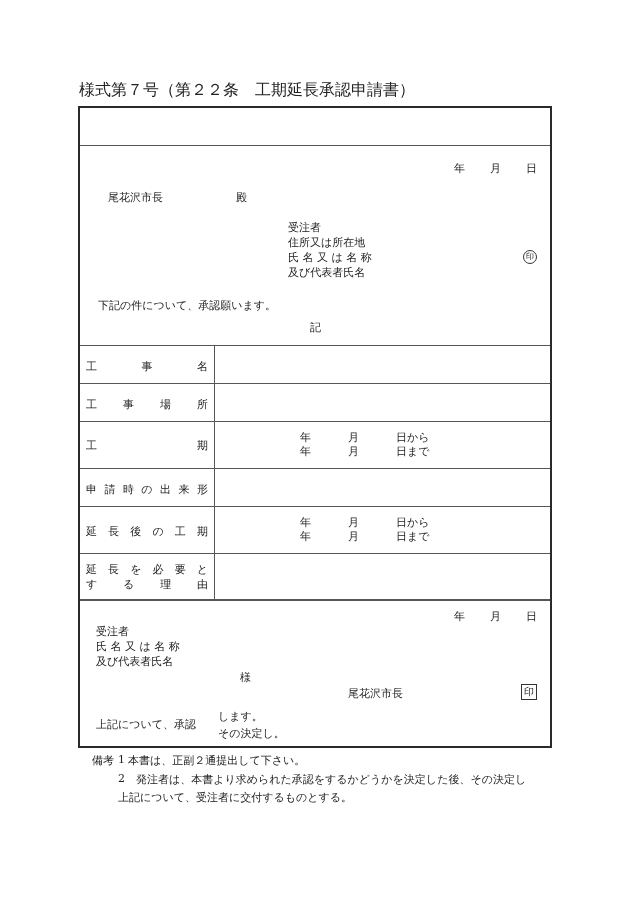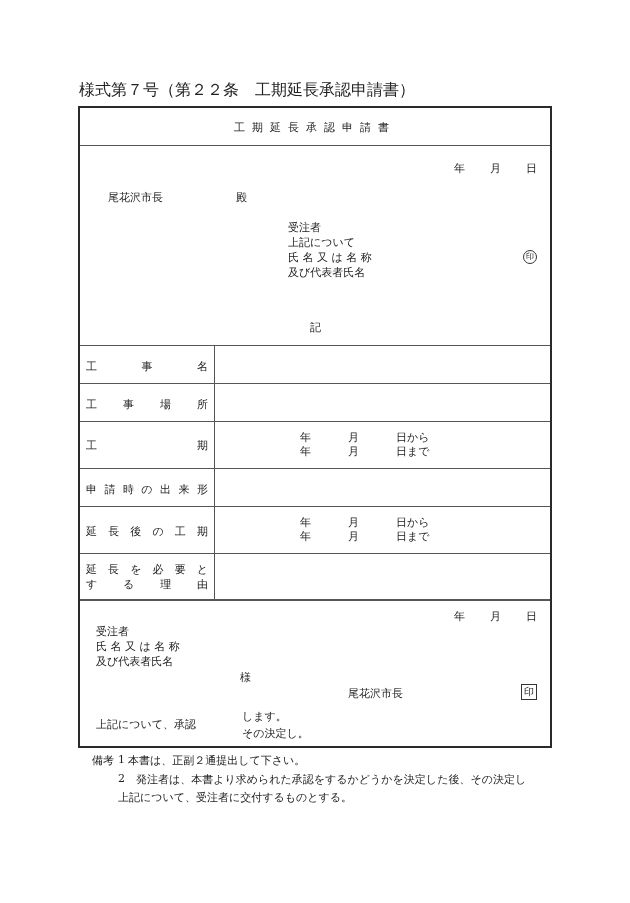--- a/index.html
+++ b/index.html
@@ -21,40 +21,40 @@
                   font-size:8px; line-height:12px; text-align:center; }
   .note { font-size:11px; }
 </style>
 </head>
 <body>
 
 <div class="abs form-title">様式第７号（第２２条　工期延長承認申請書）</div>
 
 <div class="frame">
 
-  <div class="abs doc-title">工期延長承認申請書</div>
   <div class="hline" style="top:37px;"></div>
 
   <div class="date-row" style="left:374px; top:53px;">
     <span style="width:36px;">年</span>
     <span style="width:36px;">月</span>
     <span>日</span>
   </div>
 
   <div class="abs" style="left:28px; top:82px;">尾花沢市長</div>
   <div class="abs" style="left:156px; top:82px;">殿</div>
 
   <div class="abs" style="left:208px; top:112px; line-height:15px;">
     <div>受注者</div>
-    <div>上記について</div>
+    <div>住所又は所在地</div>
     <div>氏 名 又 は 名 称</div>
     <div>及び代表者氏名</div>
   </div>
   <div class="abs" style="left:443px; top:141px;"><span class="circle-stamp">印</span></div>
 
+  <div class="abs" style="left:18px; top:190px;">下記の件について、承認願います。</div>
   <div class="abs" style="left:230px; top:212px;">記</div>
 
   <div class="hline" style="top:237px;"></div>
   <div class="vline" style="left:134px; top:237px; height:255px;"></div>
 
   <div class="spread" style="left:6px; width:122px; top:251px;">
     <span>工</span>
       <span>事</span>
       <span>名</span>
   </div>
@@ -130,21 +130,21 @@
   </div>
   <div class="abs" style="left:16px; top:516px; line-height:15px;">
     <div>受注者</div>
     <div>氏 名 又 は 名 称</div>
     <div>及び代表者氏名</div>
   </div>
   <div class="abs" style="left:160px; top:562px;">様</div>
   <div class="abs" style="left:268px; top:578px;">尾花沢市長</div>
   <div class="abs" style="left:441px; top:576px;"><span class="stamp">印</span></div>
   <div class="abs" style="left:16px; top:609px;">上記について、承認</div>
-  <div class="abs" style="left:138px; top:600px; line-height:17px;margin-left:24px;">
+  <div class="abs" style="left:138px; top:600px; line-height:17px;">
     <div>します。</div>
     <div>その決定し。</div>
   </div>
 </div>
 
 <div class="abs note" style="left:92px; top:753px;">備考</div>
 <div class="abs note" style="left:118px; top:753px;">1</div>
 <div class="abs note" style="left:128px; top:753px;">本書は、正副２通提出して下さい。</div>
 <div class="abs note" style="left:118px; top:772px;">2</div>
 <div class="abs note" style="left:136px; top:772px;">発注者は、本書より求められた承認をするかどうかを決定した後、その決定し</div>

